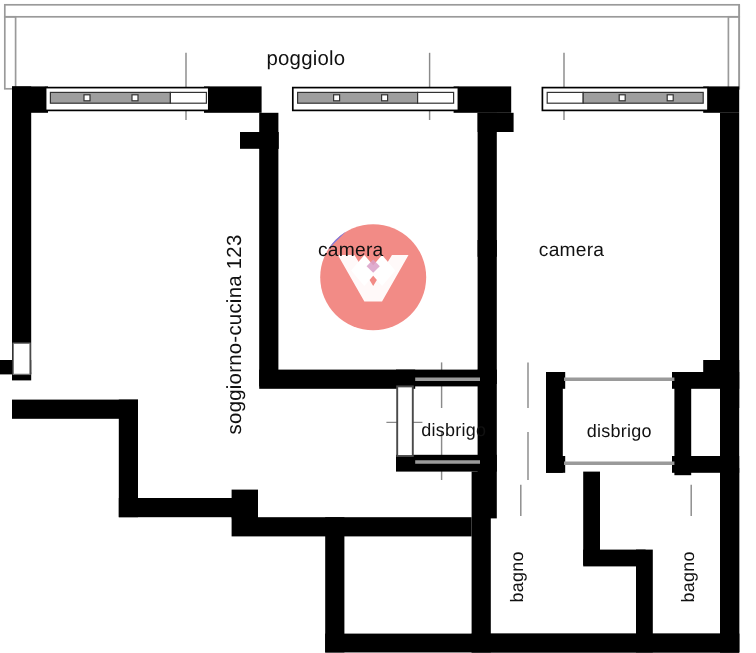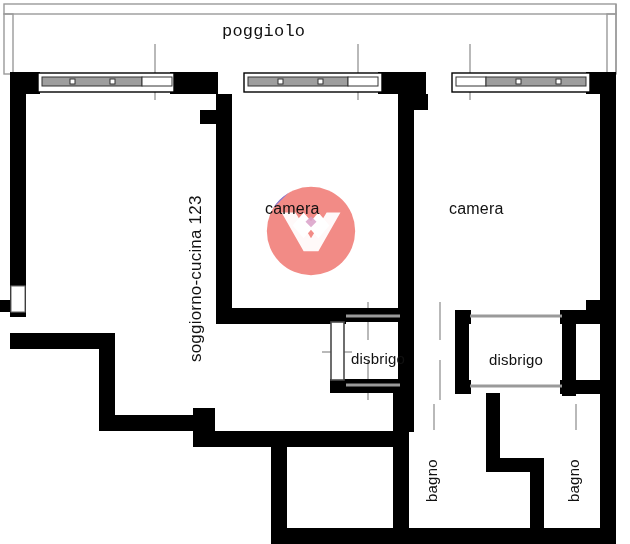--- a/index.html
+++ b/index.html
@@ -174,21 +174,21 @@
       <path d="M -40 74 L 74 -40 L -40 -40 Z" fill="#7B7BE0"></path>
     </g>
     <g fill="#ffffff">
       <path d="M 18 30 L 33 30 L 50 58 L 67 30 L 82 30 L 58 72 L 42 72 Z" opacity="0.95"></path>
       <path d="M 30 44 L 42 30 L 54 44 L 42 58 Z" fill="#ffffff"></path>
       <path d="M 46 44 L 58 30 L 70 44 L 58 58 Z" fill="#ffffff"></path>
     </g>
     <path d="M 44 40 L 50 34 L 56 40 L 50 46 Z" fill="#D9A0C8" opacity="0.85"></path>
   </svg>
 
-  <div class="rlabel" style="left:222px;top:22px;font-size:17px;font-family:Liberation Mono, monospace;">poggiolo</div>
+  <div class="rlabel" style="left:222px;top:39px;font-size:17px;">poggiolo</div>
 
   <div class="rlabel rot90" style="left:186px;top:362px;font-size:17px;">soggiorno-cucina 123</div>
 
   <div class="rlabel" style="left:265px;top:200px;font-size:16px;">camera</div>
 
   <div class="rlabel" style="left:449px;top:200px;font-size:16px;">camera</div>
 
   <div class="rlabel" style="left:351px;top:350px;font-size:15px;">disbrigo</div>
 
   <div class="rlabel" style="left:489px;top:351px;font-size:15px;">disbrigo</div>

